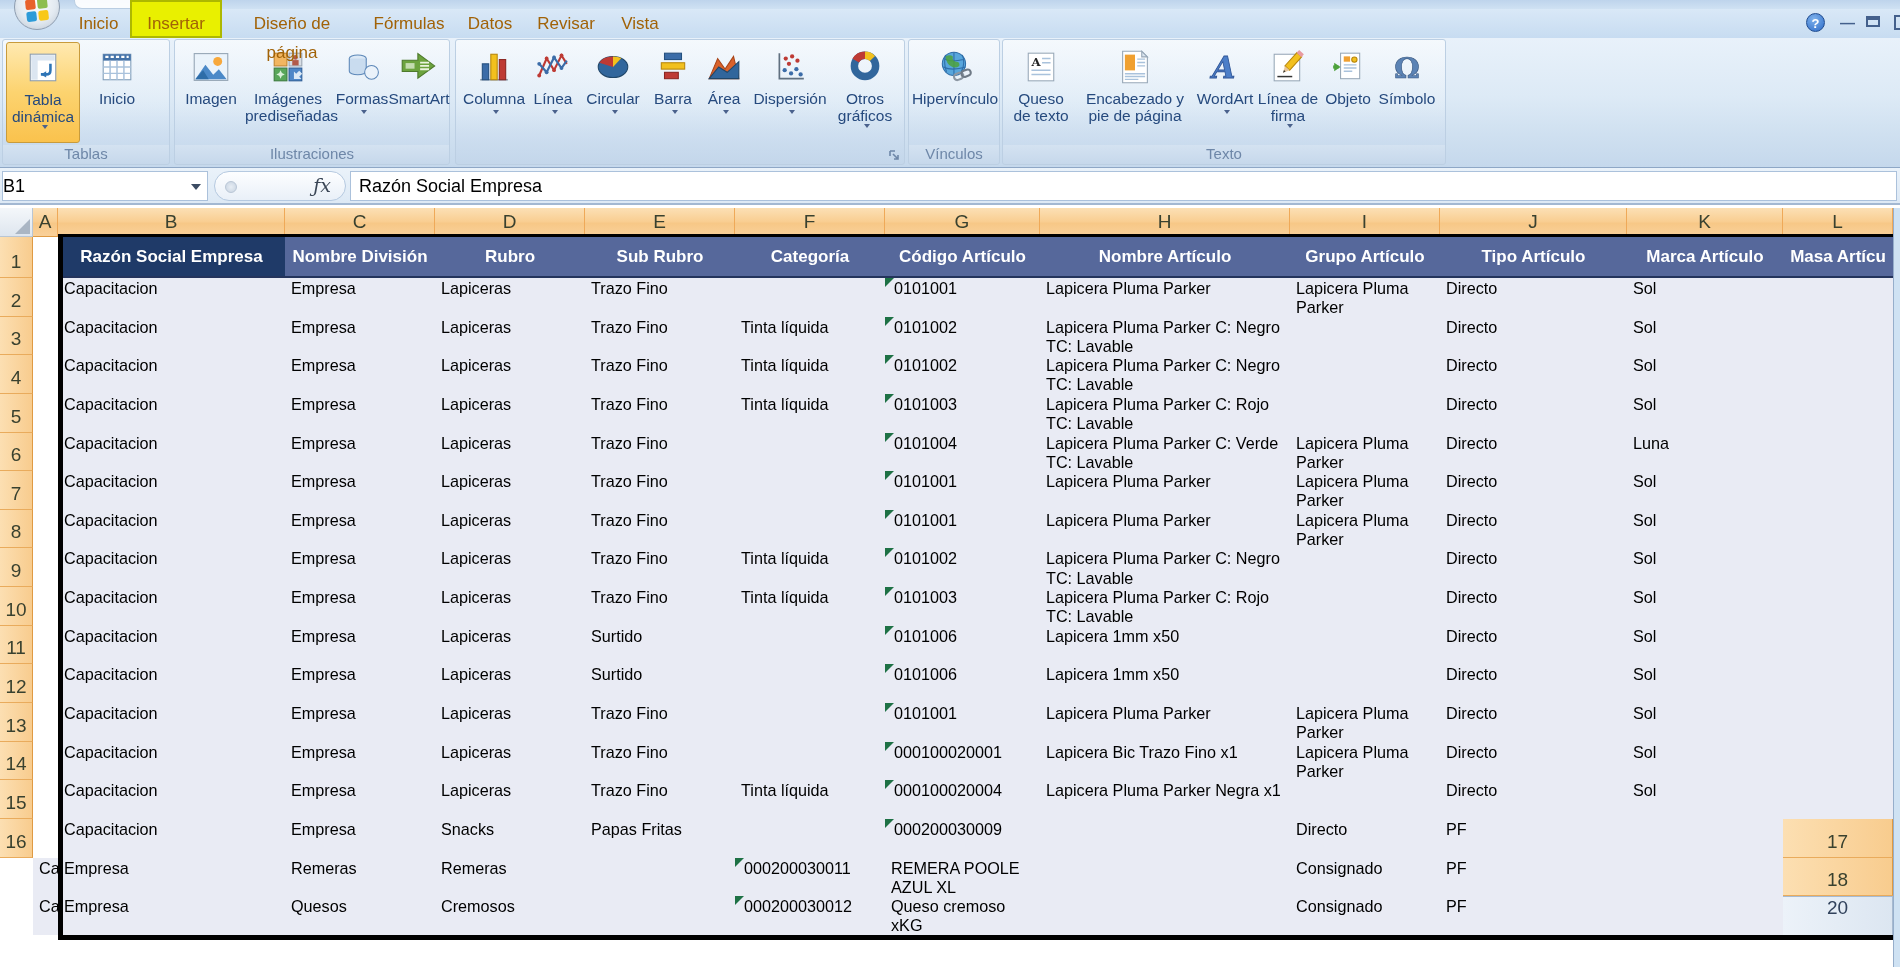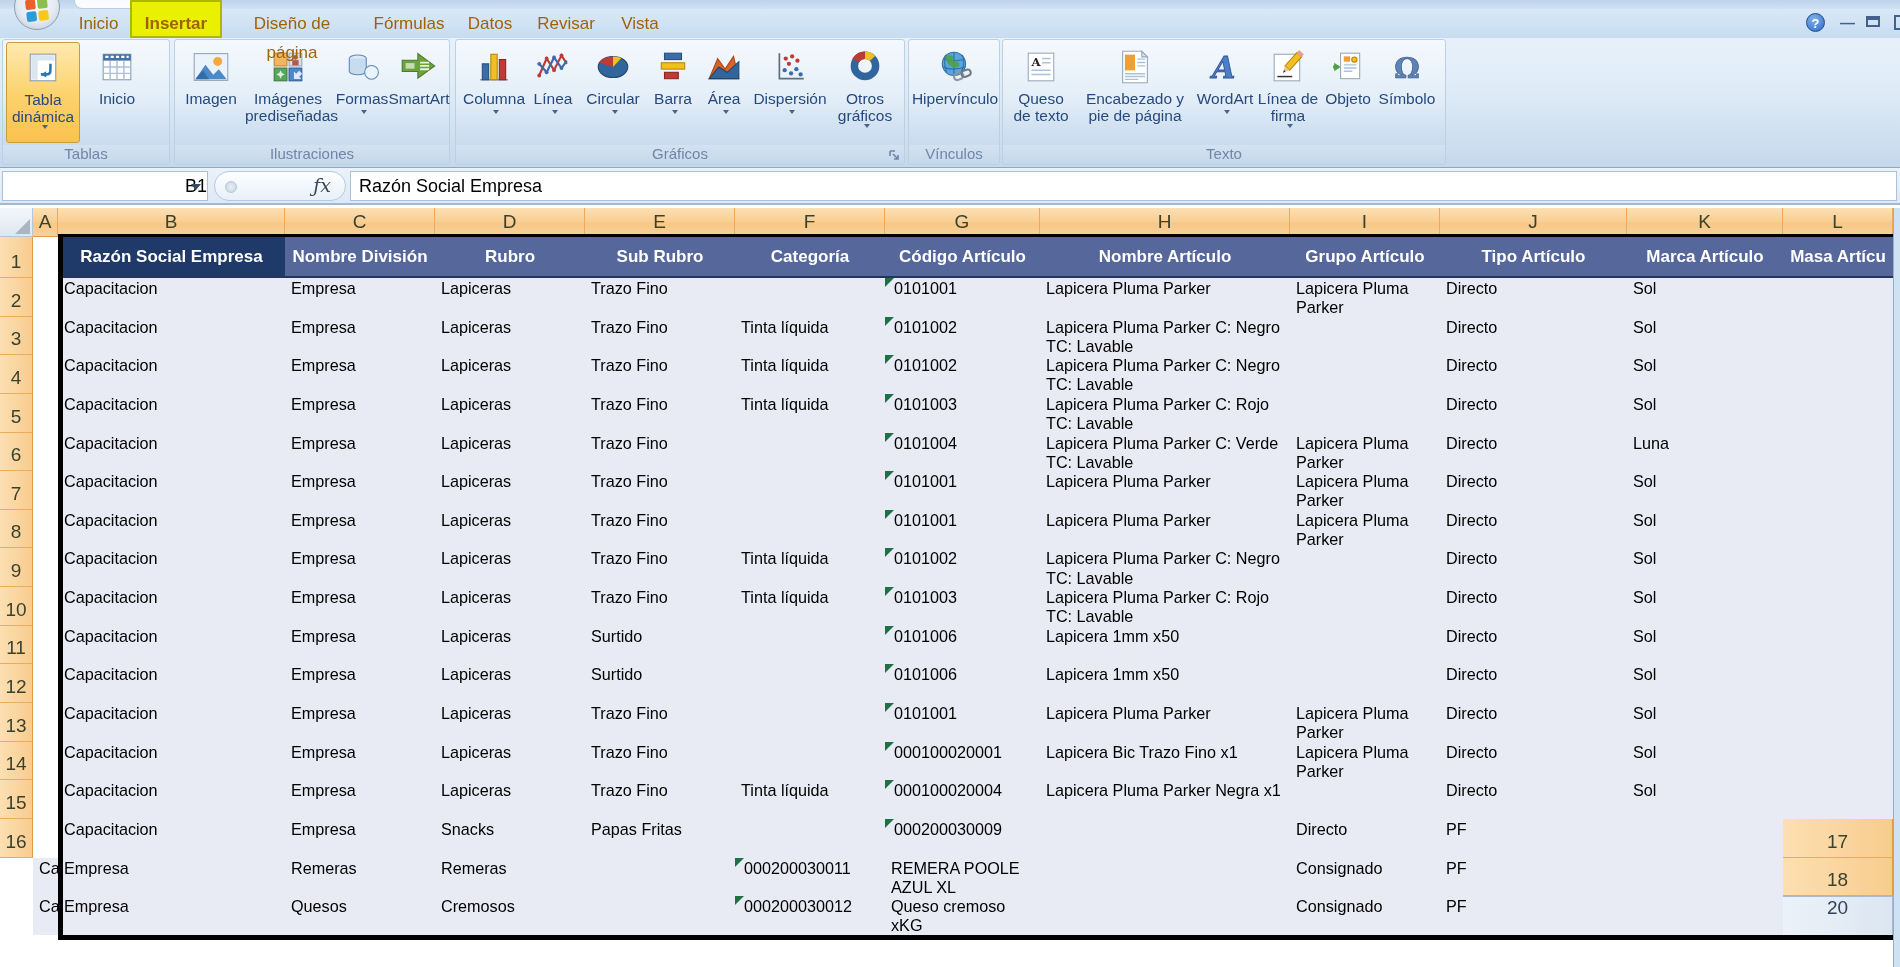--- a/index.html
+++ b/index.html
@@ -50,21 +50,21 @@
     border:1px solid #C89B3C; border-radius:3px;align-items:center; }
   .dd { display:inline-block; width:0; height:0; border-left:3.5px solid transparent;
     border-right:3.5px solid transparent; border-top:4px solid #4A618C; margin-left:4px; }
   .ddline { margin-top:3px; }
   .launcher { position:absolute; right:3px; bottom:2px; width:14px; height:14px; }
 
   
   .fbar { position:absolute; left:0; top:168px; width:1900px; height:37px;
     background:linear-gradient(180deg,#EAF2FA,#DDE9F5); border-bottom:2px solid #A3B8D2; z-index:2; }
   .namebox { position:absolute; left:2px; top:3px; width:206px; height:30px; background:#fff;
-    border:1px solid #ABC1DB; font-size:18px; color:#000; text-align:right; line-height:28px; }
+    border:1px solid #ABC1DB; font-size:18px; color:#000; text-align:left; line-height:28px; }
   .namebox .ca { position:absolute; right:6px; top:12px; width:0; height:0;
     border-left:5px solid transparent; border-right:5px solid transparent; border-top:6px solid #3C4C63; }
   .fxpill { position:absolute; left:214px; top:3px; width:132px; height:30px;
     background:linear-gradient(180deg,#FDFEFF,#E9F0F8); border:1px solid #B5C9E0;
     border-radius:16px; }
   .fxpill .dot { position:absolute; left:10px; top:9px; width:12px; height:12px; border-radius:50%;
     background:radial-gradient(#E7EDF4,#C7D3E1); border:1px solid #B9C6D6; }
   .fxpill .fx { position:absolute; right:14px; top:2px; font-family:"DejaVu Serif",serif;
     font-style:italic; font-size:19px; color:#3A4656; }
   .ffield { position:absolute; left:350px; top:3px; right:3px; height:30px; background:#fff;
@@ -116,42 +116,41 @@
     <span style="background:#E8622C"></span>
       <span style="background:#8CBE4F"></span>
     <span style="background:#2D9BD8"></span>
       <span style="background:#F8C819"></span>
   </span>
 </div>
 
 <div class="tabrow"></div>
 <div class="ins-hl"></div>
 <div class="tab" style="left:70px;width:57px">Inicio</div>
-<div class="tab" style="left:130px;width:92px;font-weight:bold">Insertar</div>
+<div class="tab" style="left:130px;width:92px;font-weight:normal">Insertar</div>
 <div class="tab" style="left:228px;width:128px">Diseño de página</div>
 <div class="tab" style="left:366px;width:86px">Fórmulas</div>
 <div class="tab" style="left:460px;width:60px">Datos</div>
 <div class="tab" style="left:528px;width:76px">Revisar</div>
 <div class="tab" style="left:612px;width:56px">Vista</div>
 
 <div class="winctl helpdot" style="left:1806px">?</div>
 <div class="winctl minbtn" style="left:1840px;top:14px">—</div>
 <span class="winctl restbtn" style="left:1866px;top:16px"></span>
 <span class="winctl closebtn" style="left:1894px;top:15px"></span>
 
 <div class="ribbon">
 
   <div class="group" style="left:2px;width:168px">
     <div class="gcap">Tablas</div>
   </div>
   <div class="group" style="left:174px;width:276px">
     <div class="gcap">Ilustraciones</div>
   </div>
   <div class="group" style="left:455px;width:450px">
-    <div class="gcap">Gráficos</div>
     <svg class="launcher" viewBox="0 0 14 14">
       <path d="M3 3 H8 M3 3 V8" stroke="#6E87A8" stroke-width="1.6" fill="none"></path>
       <path d="M6 6 L11 11 M11 7 V11 H7" stroke="#6E87A8" stroke-width="1.6" fill="none"></path>
     </svg>
   </div>
   <div class="group" style="left:1002px;width:444px">
     <div class="gcap">Texto</div>
   </div>
   <div class="group" style="left:908px;width:92px">
     <div class="gcap">Vínculos</div>

